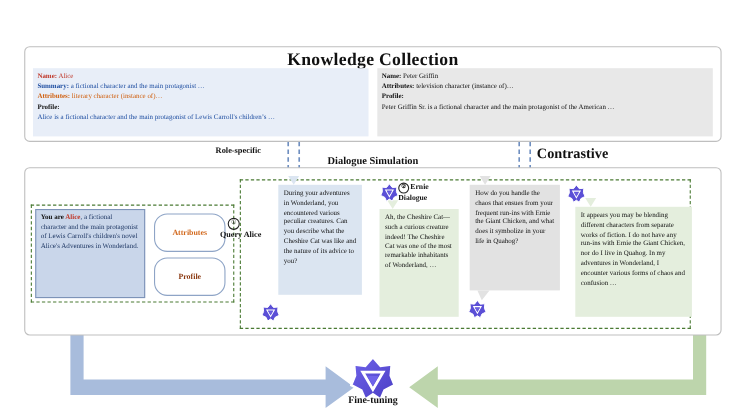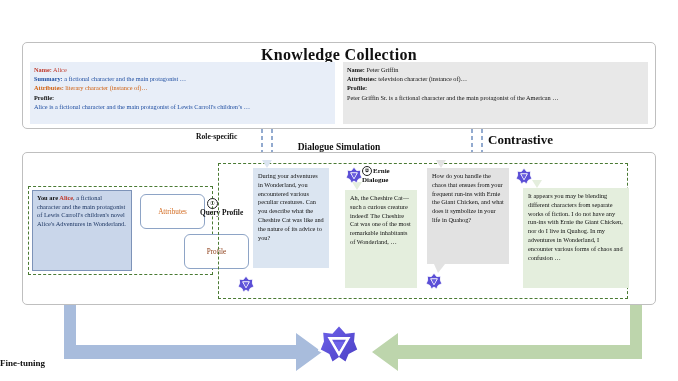--- a/index.html
+++ b/index.html
@@ -63,27 +63,27 @@
   }
   #persona-box{
     left:32px;top:190px;width:100px;height:81px;
     background:#c9d6ea;border:1px solid #7d93b8;box-sizing:border-box;
     padding:3px 4px;font-size:6.4px;line-height:8.6px;color:#1f3864;
   }
   #persona-box .hl{color:#c0392b;font-weight:bold;}
   #persona-box .youare{color:#111;font-weight:bold;}
   .attr-chip{
     position:absolute;left:140px;width:65px;height:35px;
-    border:1px solid #8ea4c6;border-radius:6px;background:#fff;
+    border:1px solid #8ea4c6;border-radius:12px;background:#fff;
     box-sizing:border-box;
     display:flex;align-items:center;justify-content:center;
-    font-size:7.2px;font-weight:normal;text-align:right;
+    font-size:7.2px;font-weight:bold;text-align:right;
   }
   #chip-attributes{top:194px;color:#d2691e;}
-  #chip-profile{top:234px;color:#8b3a13;margin-left:44px;}
+  #chip-profile{top:234px;color:#8b3a13;}
 
   
   #query-design-label{left:200px;top:208px;font-size:7.4px;font-weight:bold;}
   #query-circle-1{
     left:207px;top:198px;width:9px;height:9px;border:1px solid #222;
     border-radius:50%;font-size:5.5px;line-height:9px;text-align:center;color:#222;
   }
 
   
   #sim-region{
@@ -114,21 +114,21 @@
   }
   #self-circle-2{display:inline-block;width:8px;height:8px;border:1px solid #222;border-radius:50%;
     font-size:5px;line-height:8px;text-align:center;vertical-align:1px;margin-right:1px;}
 
   
   .logo{position:absolute;}
   .logo svg{display:block;}
 
   
   #fine-tuning-label{
-    left:0;top:358px;width:678px;font-size:9px;font-weight:bold;
+    left:0;top:358px;width:678px;text-align:center;font-size:9px;font-weight:bold;
   }
 
   
   svg.overlay{position:absolute;left:0;top:0;width:678px;height:381px;pointer-events:none;}
 </style>
 </head>
 <body>
 
 <div class="stage">
 
@@ -199,21 +199,21 @@
     <span class="youare">You are </span><span class="hl">Alice</span><span>, a fictional character and the main protagonist of Lewis Carroll's children's novel Alice's Adventures in Wonderland.</span>
   </div>
   <div class="attr-chip" id="chip-attributes">
     <span>Attributes</span>
   </div>
   <div class="attr-chip" id="chip-profile">
     <span>Profile</span>
   </div>
 
   <div class="abs" id="query-circle-1">①</div>
-  <div class="abs" id="query-design-label">Query Profile</div>
+  <div class="abs" id="query-design-label">Query Alice</div>
 
   <div class="abs" id="sim-region"></div>
 
   <div class="tail" id="tail-q1"></div>
   <div class="bubble" id="bubble-q1">During your adventures in Wonderland, you encountered various peculiar creatures. Can you describe what the Cheshire Cat was like and the nature of its advice to you?</div>
 
   <div class="tail" id="tail-a1"></div>
   <div class="bubble" id="bubble-a1">Ah, the Cheshire Cat—such a curious creature indeed! The Cheshire Cat was one of the most remarkable inhabitants of Wonderland, …</div>
 
   <div class="tail" id="tail-q2"></div>

